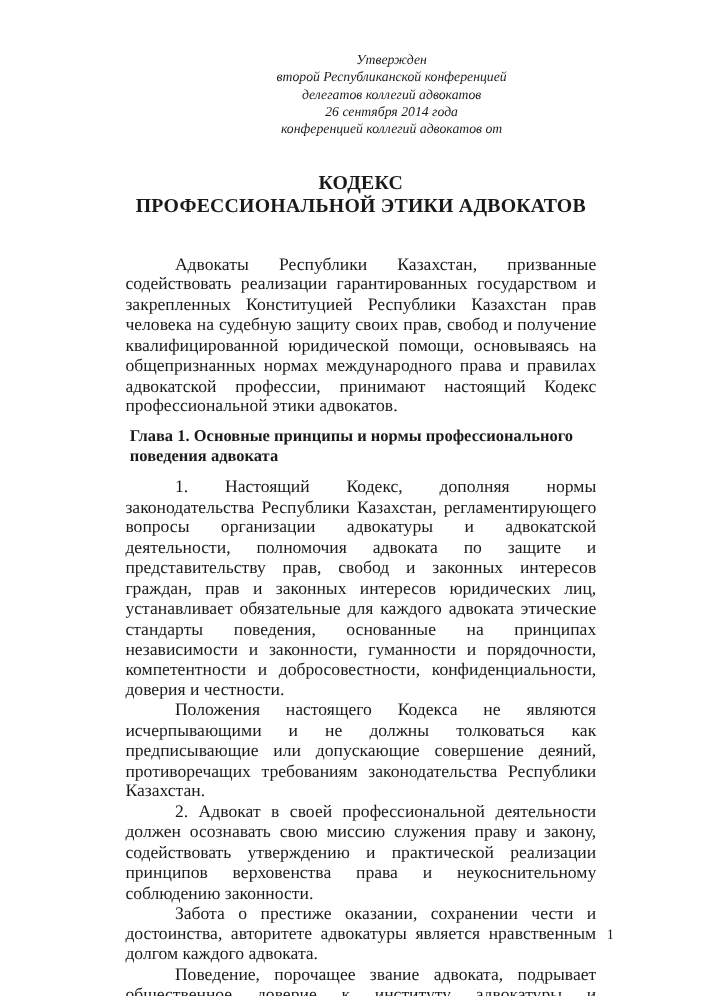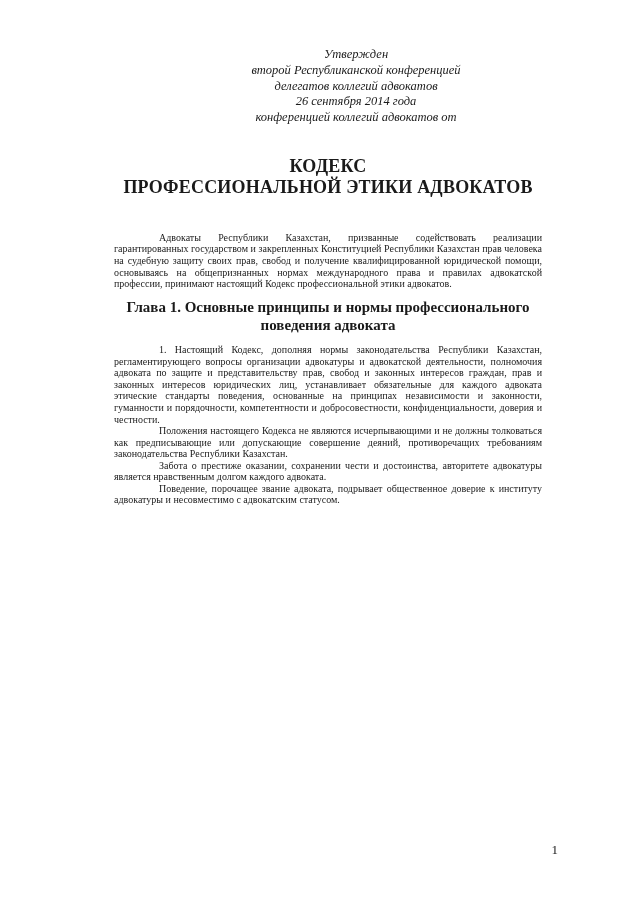--- a/index.html
+++ b/index.html
@@ -34,27 +34,26 @@
     font-size: 18px;
     font-weight: bold;
     line-height: 1.2;
     letter-spacing: 0.2px;
   }
   .doc-title .t-line { display: block; }
   .body-p {
     margin: 0;
     text-align: justify;
     text-indent: 45px;
-    font-size: 10px;
+    font-size: 16px;
     line-height: 1.155;
   }
   .intro { margin-top: 33px; }
   .chapter {
     margin: 8px 4px 10px 4px;
-    text-align: center;
     font-size: 15px;
     font-weight: bold;
     line-height: 1.22;
   }
   .page-number {
     position: absolute;
     right: 46px;
     bottom: 50px;
     font-size: 13px;
   }
@@ -76,18 +75,19 @@
     <span class="t-line">КОДЕКС</span>
     <span class="t-line">ПРОФЕССИОНАЛЬНОЙ ЭТИКИ АДВОКАТОВ</span>
   </h1>
 
   <p class="body-p intro">Адвокаты Республики Казахстан, призванные содействовать реализации гарантированных государством и закрепленных Конституцией Республики Казахстан прав человека на судебную защиту своих прав, свобод и получение квалифицированной юридической помощи, основываясь на общепризнанных нормах международного права и правилах адвокатской профессии, принимают настоящий Кодекс профессиональной этики адвокатов.</p>
 
   <h2 class="chapter">Глава 1. Основные принципы и нормы профессионального поведения адвоката</h2>
 
   <p class="body-p">1. Настоящий Кодекс, дополняя нормы законодательства Республики Казахстан, регламентирующего вопросы организации адвокатуры и адвокатской деятельности, полномочия адвоката по защите и представительству прав, свобод и законных интересов граждан, прав и законных интересов юридических лиц, устанавливает обязательные для каждого адвоката этические стандарты поведения, основанные на принципах независимости и законности, гуманности и порядочности, компетентности и добросовестности, конфиденциальности, доверия и честности.</p>
   <p class="body-p">Положения настоящего Кодекса не являются исчерпывающими и не должны толковаться как предписывающие или допускающие совершение деяний, противоречащих требованиям законодательства Республики Казахстан.</p>
+  <p class="body-p">2. Адвокат в своей профессиональной деятельности должен осознавать свою миссию служения праву и закону, содействовать утверждению и практической реализации принципов верховенства права и неукоснительному соблюдению законности.</p>
   <p class="body-p">Забота о престиже оказании, сохранении чести и достоинства, авторитете адвокатуры является нравственным долгом каждого адвоката.</p>
   <p class="body-p">Поведение, порочащее звание адвоката, подрывает общественное доверие к институту адвокатуры и несовместимо с адвокатским статусом.</p>
 
   <div class="page-number">1</div>
 
 </div>
 
 </body></html>

